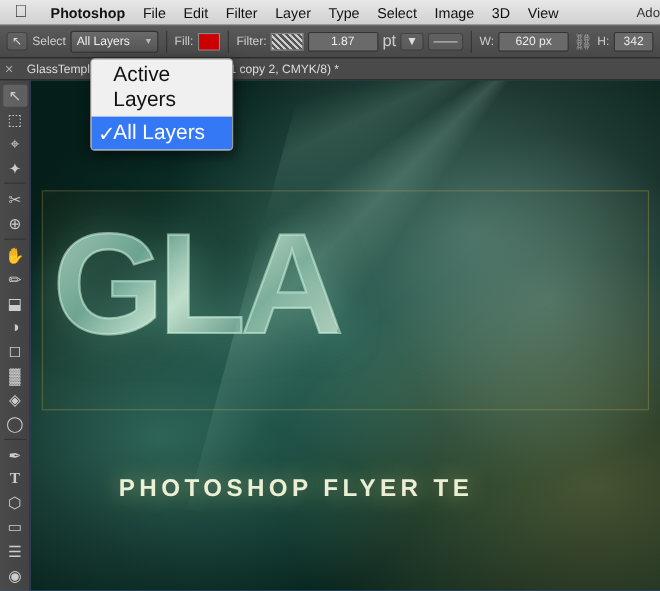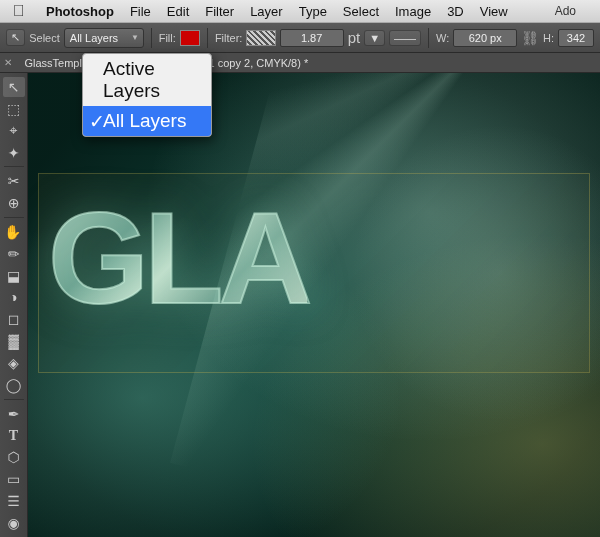--- a/index.html
+++ b/index.html
@@ -30,21 +30,21 @@
       font-size: 13px;
     }
     .menubar-item {
       padding: 0 8px;
       color: #111;
       font-size: 13px;
       cursor: pointer;
     }
     .menubar-right {
       margin-left: auto;
-      padding-right: 24px;
+      padding-right: 0;
       font-size: 12px;
       color: #333;
     }
 
     
     .toolbar {
       width: 600px;
       height: 30px;
       background: linear-gradient(to bottom, #5a5a5a, #484848);
       display: flex;
@@ -405,15 +405,16 @@
     <div class="ltool" title="Zoom">◉</div>
   </div>
 
   <div class="canvas-area">
     <div class="artwork">
       <div class="artwork-rays"></div>
       <div class="artwork-glow"></div>
       <div class="gold-frame"></div>
       <div class="glass-text">GLA</div>
       <div class="glass-text-outline">GLA</div>
+      <div class="subtitle-text">PHOTOSHOP FLYER TE</div>
     </div>
   </div>
 </div>
 
 </body></html>

